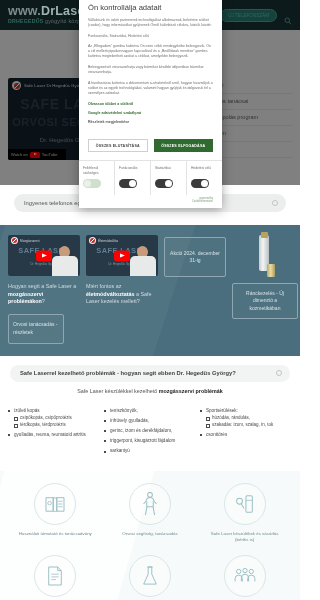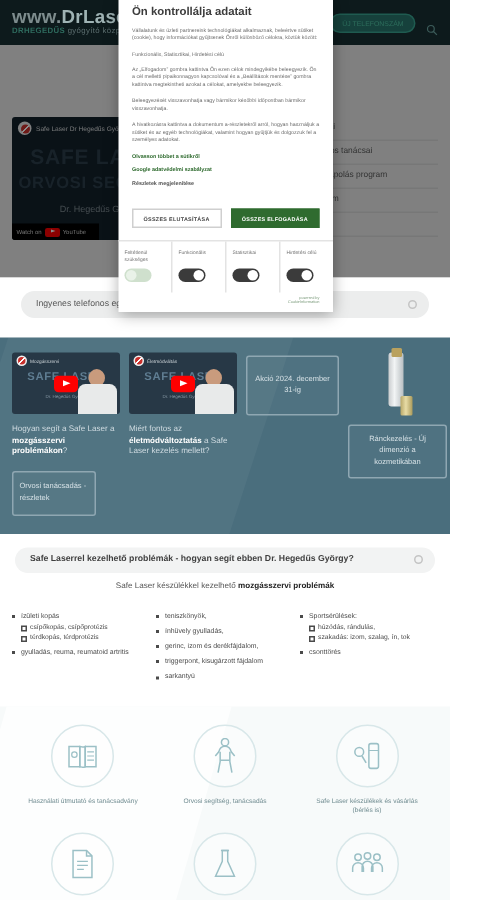--- a/index.html
+++ b/index.html
@@ -70,21 +70,21 @@
     position: absolute; inset: 0; background: rgba(0,0,0,.45); z-index: 5;
   }
 
   
   .cookie-modal {
     position: absolute; left: 79px; top: -3px; width: 143px; z-index: 40;
     background: #fff; box-shadow: 0 2px 10px rgba(0,0,0,.35);
     display: flex; flex-direction: column;
   }
   .cm-body { padding: 6px 9px 4px 9px; }
-  .cm-title { font-size: 7.6px; color: #3c3c3c; font-weight: 700; margin-bottom: 6px; }
+  .cm-title { font-size: 7.6px; color: #3c3c3c; font-weight: 400; margin-bottom: 6px; }
   .cm-p { font-size: 3.5px; color: #6e6e6e; line-height: 5px; margin-bottom: 6px; }
   .cm-cats { font-size: 3.5px; color: #6e6e6e; margin-bottom: 6px; }
   .cm-links { margin: 2px 0 6px 0; }
   .cm-link { display: block; font-size: 3.6px; color: #2f6b2f; font-weight: 700; margin-bottom: 5px; text-decoration: none; }
   .cm-link.grey { color: #555; }
   .cm-btns { display: flex; gap: 6px; padding: 5px 9px 8px 9px; }
   .cm-btn {
     flex: 1; height: 13px; font-size: 3.6px; font-weight: 700; letter-spacing: .2px;
     display: flex; align-items: center; justify-content: center; cursor: pointer;
   }

